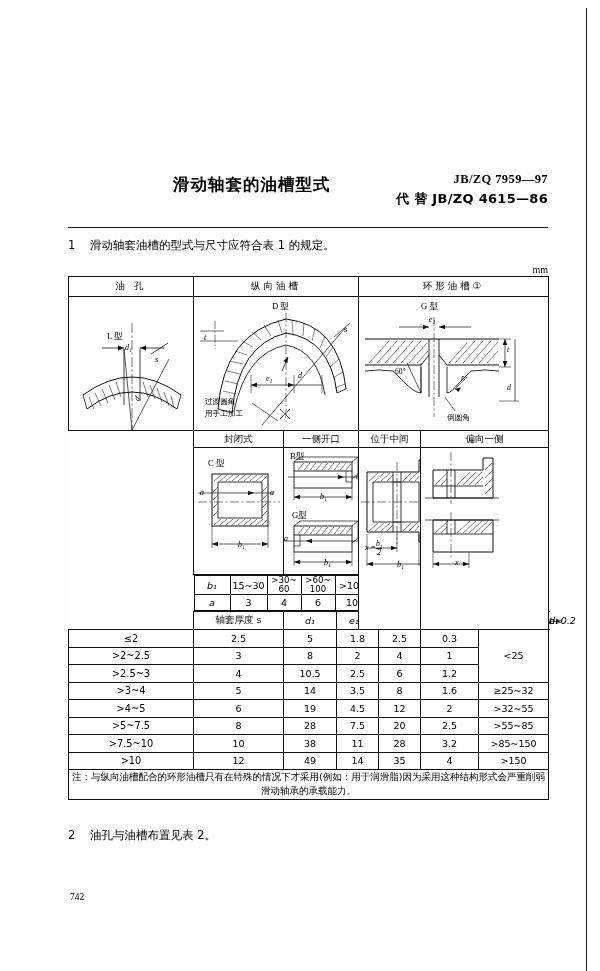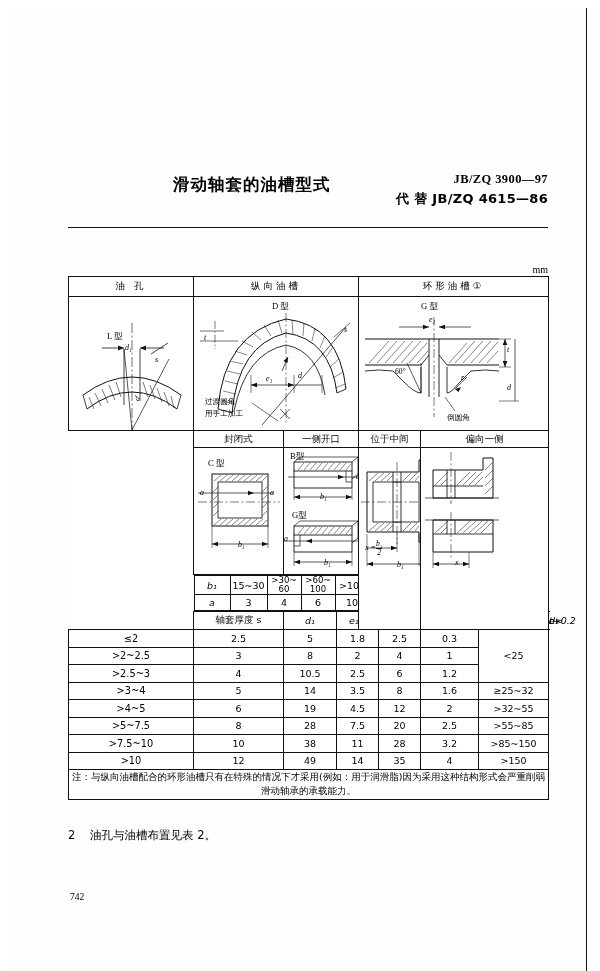--- a/index.html
+++ b/index.html
@@ -113,25 +113,28 @@
 </style>
 </head>
 <body>
 
 <div class="page">
 
   <div class="edge-rule"></div>
 
   <div class="hdr">
     <div class="doc-title">滑动轴套的油槽型式</div>
-    <div class="std-no">JB/ZQ 3900—97</div>
+    <div class="std-no">JB/ZQ 7959—97</div>
     <div class="std-old">代 替 JB/ZQ 4615—86</div>
   </div>
   <div class="rule"></div>
 
+  <div class="clause1">
+    <span class="num">1</span><span>滑动轴套油槽的型式与尺寸应符合表 1 的规定。</span>
+  </div>
 
   <div class="unit">mm</div>
 
   <table class="main">
     <colgroup>
       <col style="width:100px">
         <col style="width:25px">
         <col style="width:60px">
       <col style="width:30px">
         <col style="width:30px">

